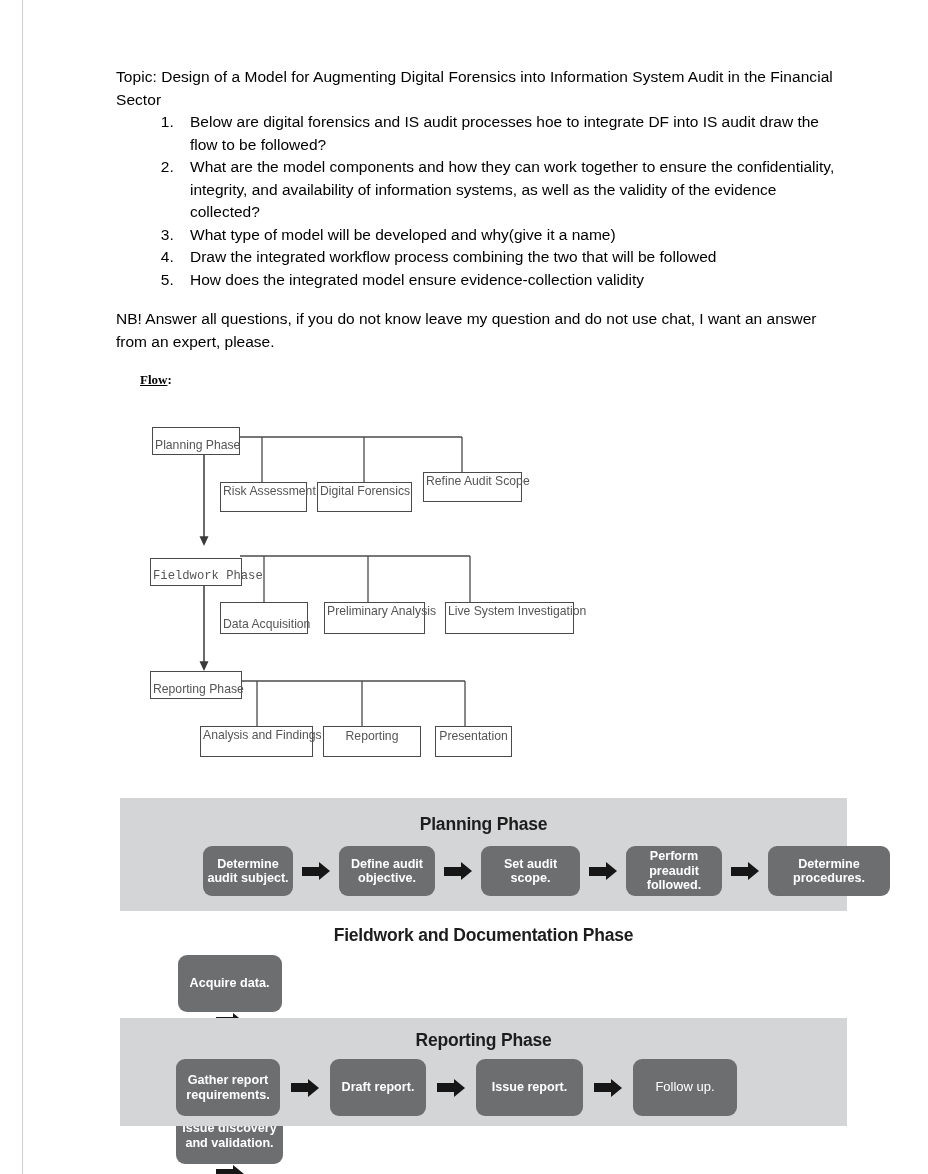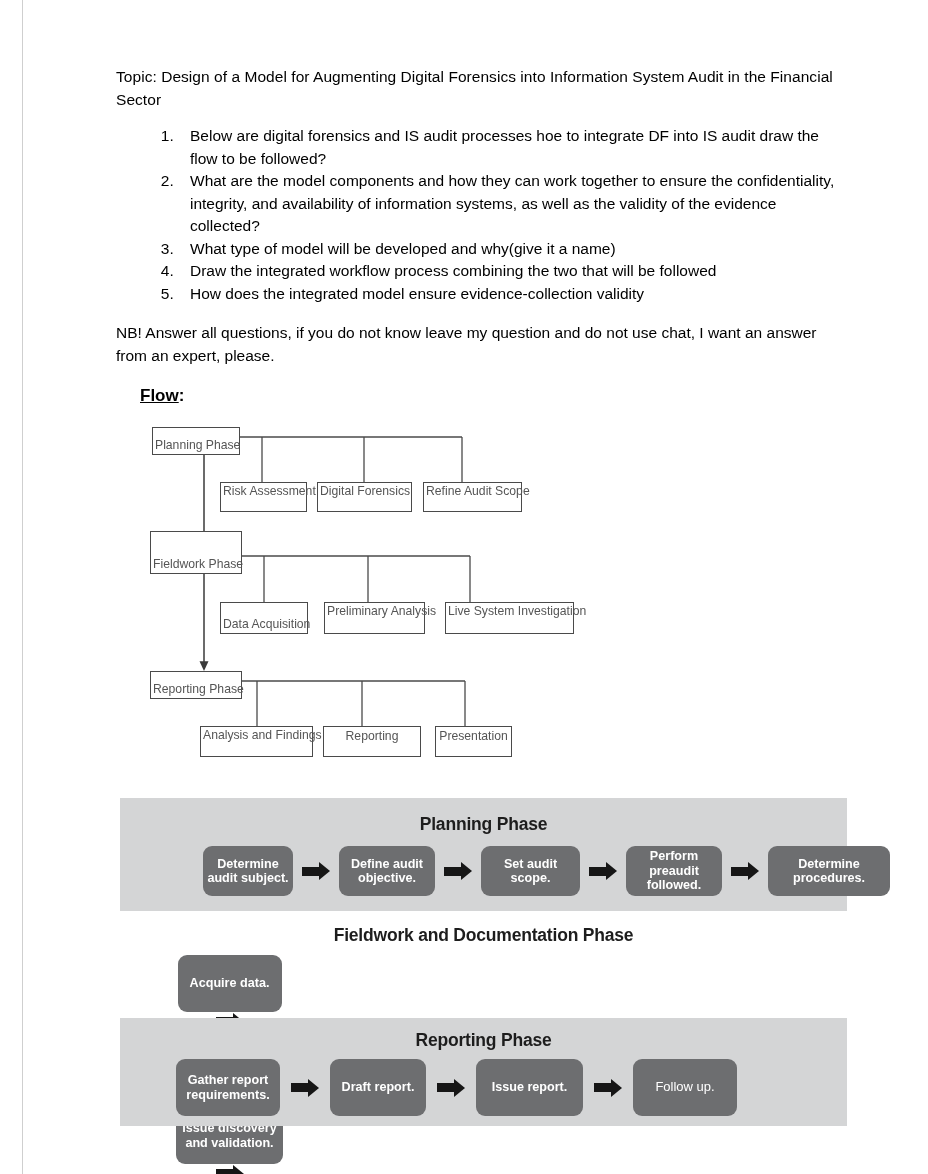--- a/index.html
+++ b/index.html
@@ -35,39 +35,40 @@
     left: 116px;
     top: 66px;
     width: 730px;
   }
   .topic-line {
     font-size: 15.5px;
     line-height: 22.5px;
     letter-spacing: 0.05px;
   }
   ol.question-list {
-    margin: 14px 0 0 0;
+    margin: 0 0 0 0;
     padding-left: 62px;
     font-size: 15.5px;
     line-height: 22.5px;
   }
   ol.question-list li {
     padding-left: 12px;
     margin-bottom: 0px;
   }
   .nb-note {
     margin-top: 17px;
     font-size: 15.5px;
     line-height: 22.5px;
   }
   .flow-label {
     margin-top: 19px;
     margin-left: 24px;
-    font-size: 17px;
+    font-size: 13px;
     font-weight: bold;
+    font-family: Liberation Serif, serif;
   }
   .flow-label .u {
     text-decoration: underline;
   }
 
   
   .tree-wrap {
     position: absolute;
     left: 140px;
     top: 418px;
@@ -227,25 +228,25 @@
 
   <div class="tnode bottom-text" style="left:12px; top:9px; width:88px; height:28px;">
     <span>Planning Phase</span>
   </div>
   <div class="tnode top-text" style="left:80px; top:64px; width:87px; height:30px;">
     <span>Risk Assessment</span>
   </div>
   <div class="tnode top-text" style="left:177px; top:64px; width:95px; height:30px;padding-left:16px;">
     <span>Digital Forensics</span>
   </div>
-  <div class="tnode top-text" style="left:283px; top:64px; width:99px; height:30px;">
+  <div class="tnode top-text" style="left:283px; top:54px; width:99px; height:30px;">
     <span>Refine Audit Scope</span>
   </div>
 
-  <div class="tnode bottom-text" style="left:10px; top:113px; width:92px; height:43px;">
+  <div class="tnode bottom-text" style="left:10px; top:140px; width:92px; height:28px;font-family:Liberation Mono, monospace;">
     <span>Fieldwork Phase</span>
   </div>
   <div class="tnode bottom-text" style="left:80px; top:184px; width:88px; height:32px;">
     <span>Data Acquisition</span>
   </div>
   <div class="tnode top-text" style="left:184px; top:184px; width:101px; height:32px;">
     <span>Preliminary Analysis</span>
   </div>
   <div class="tnode top-text" style="left:305px; top:184px; width:129px; height:32px;">
     <span>Live System Investigation</span>

